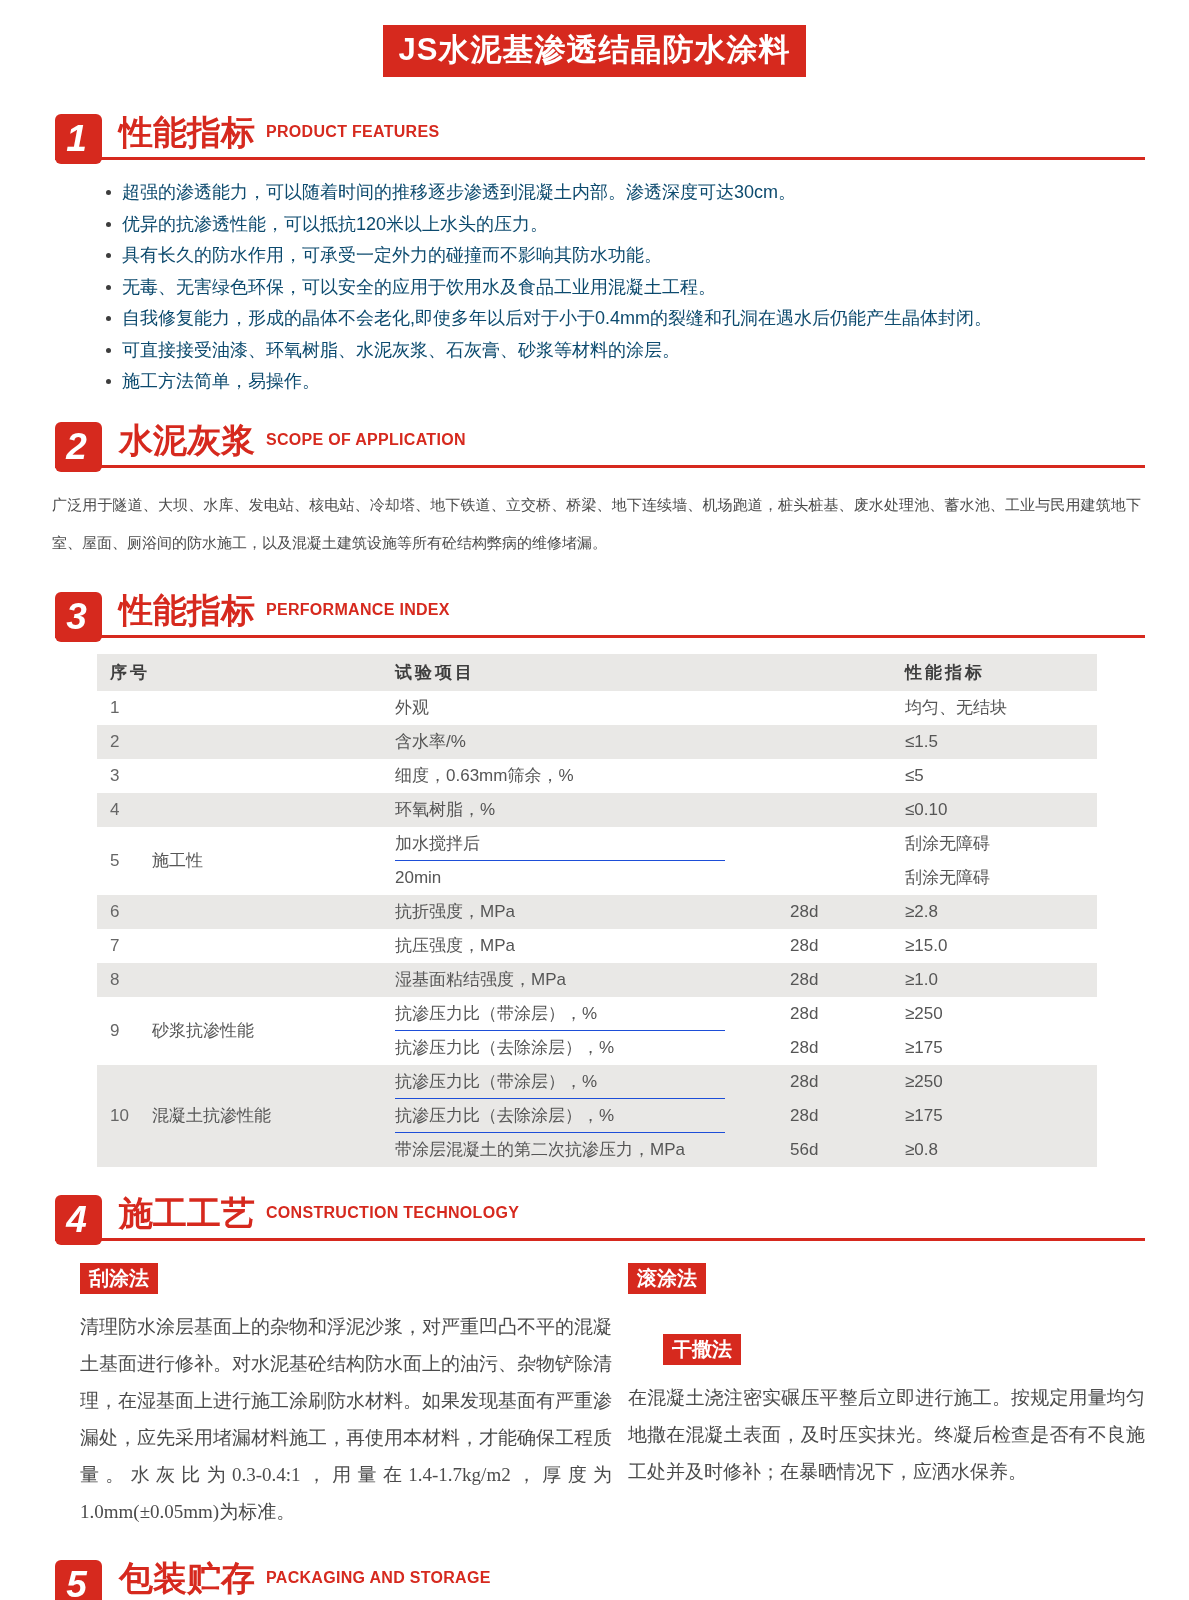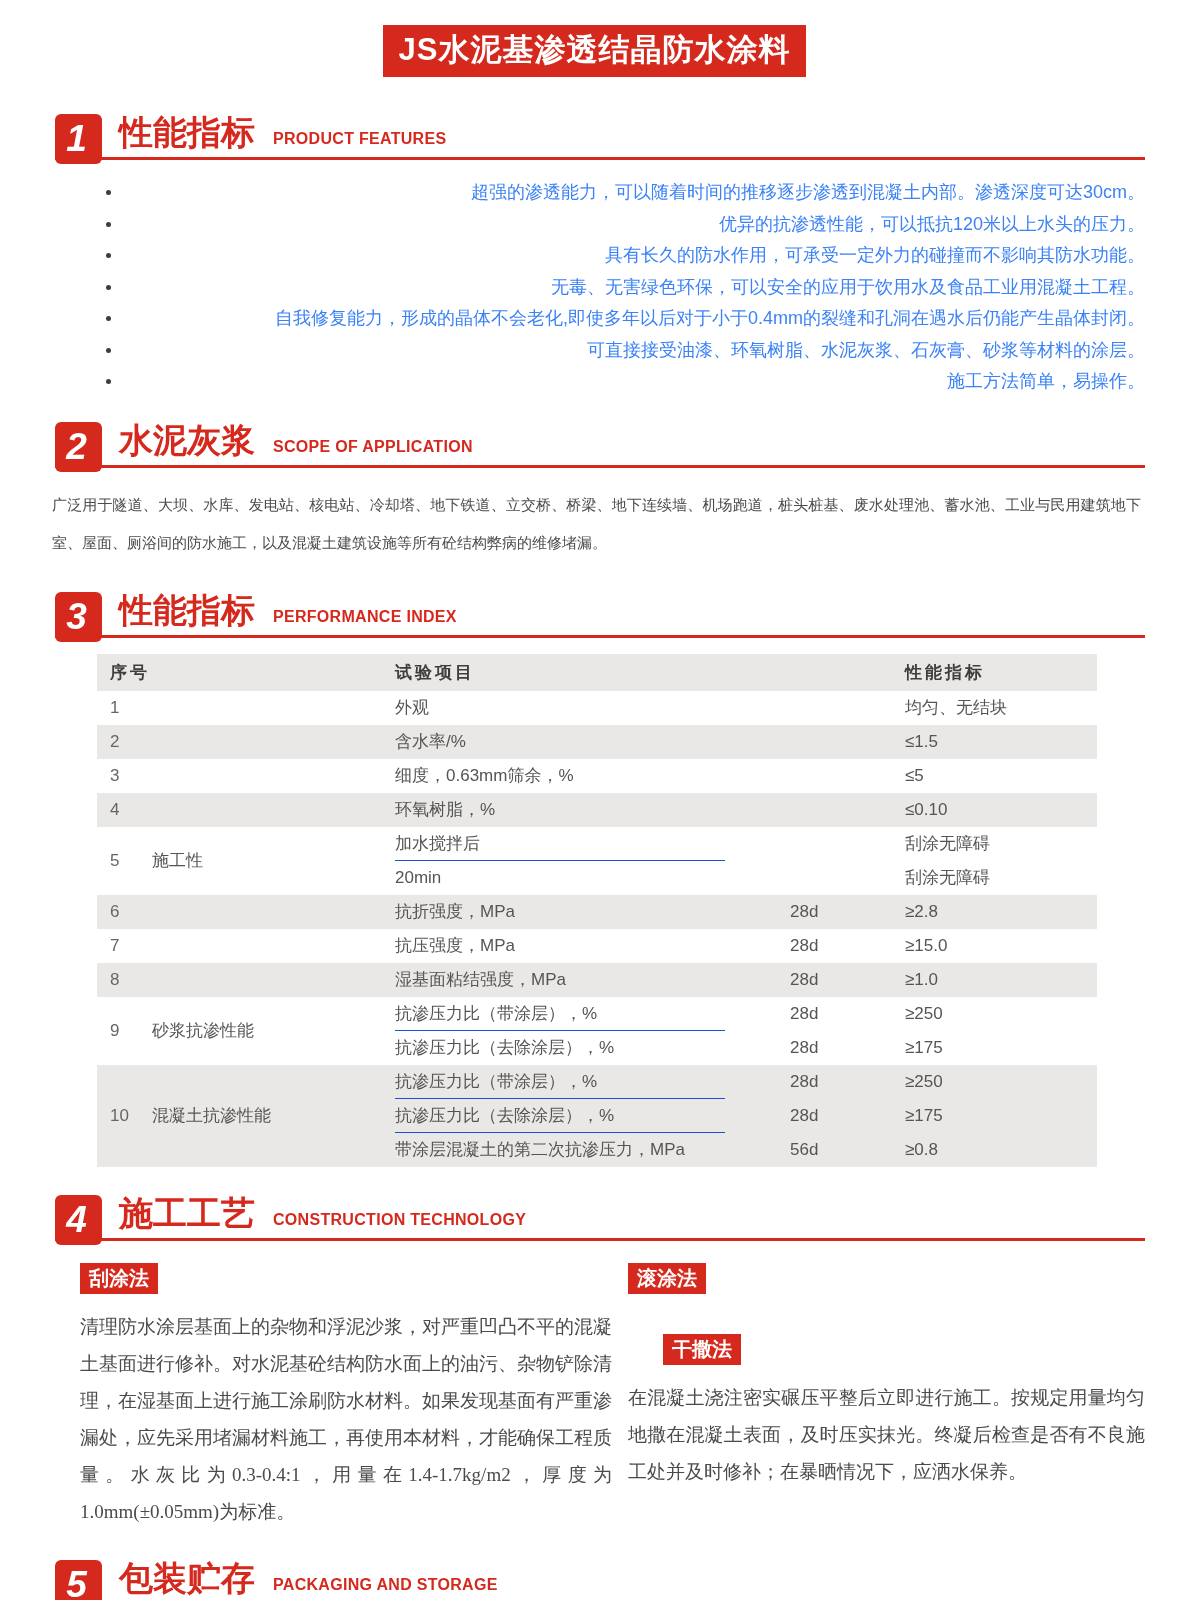--- a/index.html
+++ b/index.html
@@ -16,31 +16,31 @@
   .title-banner{width:fit-content;margin:25px auto 0;background:var(--red);color:#fff;
     font-size:31px;font-weight:bold;letter-spacing:1px;padding:4px 16px 6px;}
   .title-banner h1{margin:0;font-size:inherit;font-weight:inherit;display:inline;}
 
   
   .sec-head{display:flex;align-items:flex-end;margin:0 44px 0 55px;border-bottom:3px solid var(--red);}
   .sec-num{flex:0 0 auto;width:47px;height:50px;margin-bottom:-7px;background:var(--red);
     border-radius:6px;color:#fff;font-weight:bold;font-style:italic;font-size:37px;
     display:flex;align-items:center;justify-content:center;padding-right:4px;}
   .sec-cn{margin-left:17px;font-size:34px;font-weight:bold;color:var(--red);line-height:1;padding-bottom:8px;}
-  .sec-en{margin-left:18px;font-size:16px;font-weight:bold;color:var(--red);padding-bottom:9px;letter-spacing:.3px;}
+  .sec-en{margin-left:11px;font-size:16px;font-weight:bold;color:var(--red);padding-bottom:16px;letter-spacing:.3px;}
 
   .sec-features{margin-top:37px;}
   .sec-scope{margin-top:24px;}
   .sec-performance{margin-top:30px;}
   .sec-construction{margin-top:28px;}
   .sec-packaging{margin-top:30px;}
 
   
   .bullets{list-style:none;margin:17px 44px 0 103px;padding:0;}
-  .bullets li{position:relative;padding-left:19px;font-size:18px;color:#3b82f6;line-height:31.5px;text-align:right;}
+  .bullets li{position:relative;padding-left:19px;font-size:18px;color:#0c4a6e;line-height:31.5px;}
   .bullets li::before{content:"";position:absolute;left:3px;top:13px;width:5px;height:5px;border-radius:50%;background:#3d3d3d;}
 
   
   .scope-text{margin:18px 48px 0 52px;font-size:15px;line-height:38px;color:var(--body);text-align:justify;}
 
   
   .ptable{margin:16px 92px 0 97px;font-size:17px;color:#555;}
   .trow{display:grid;grid-template-columns:55px 243px 1fr;align-items:stretch;}
   .trow.shaded{background:var(--stripe);}
   .c-no{display:flex;align-items:center;padding-left:13px;color:#666;}

